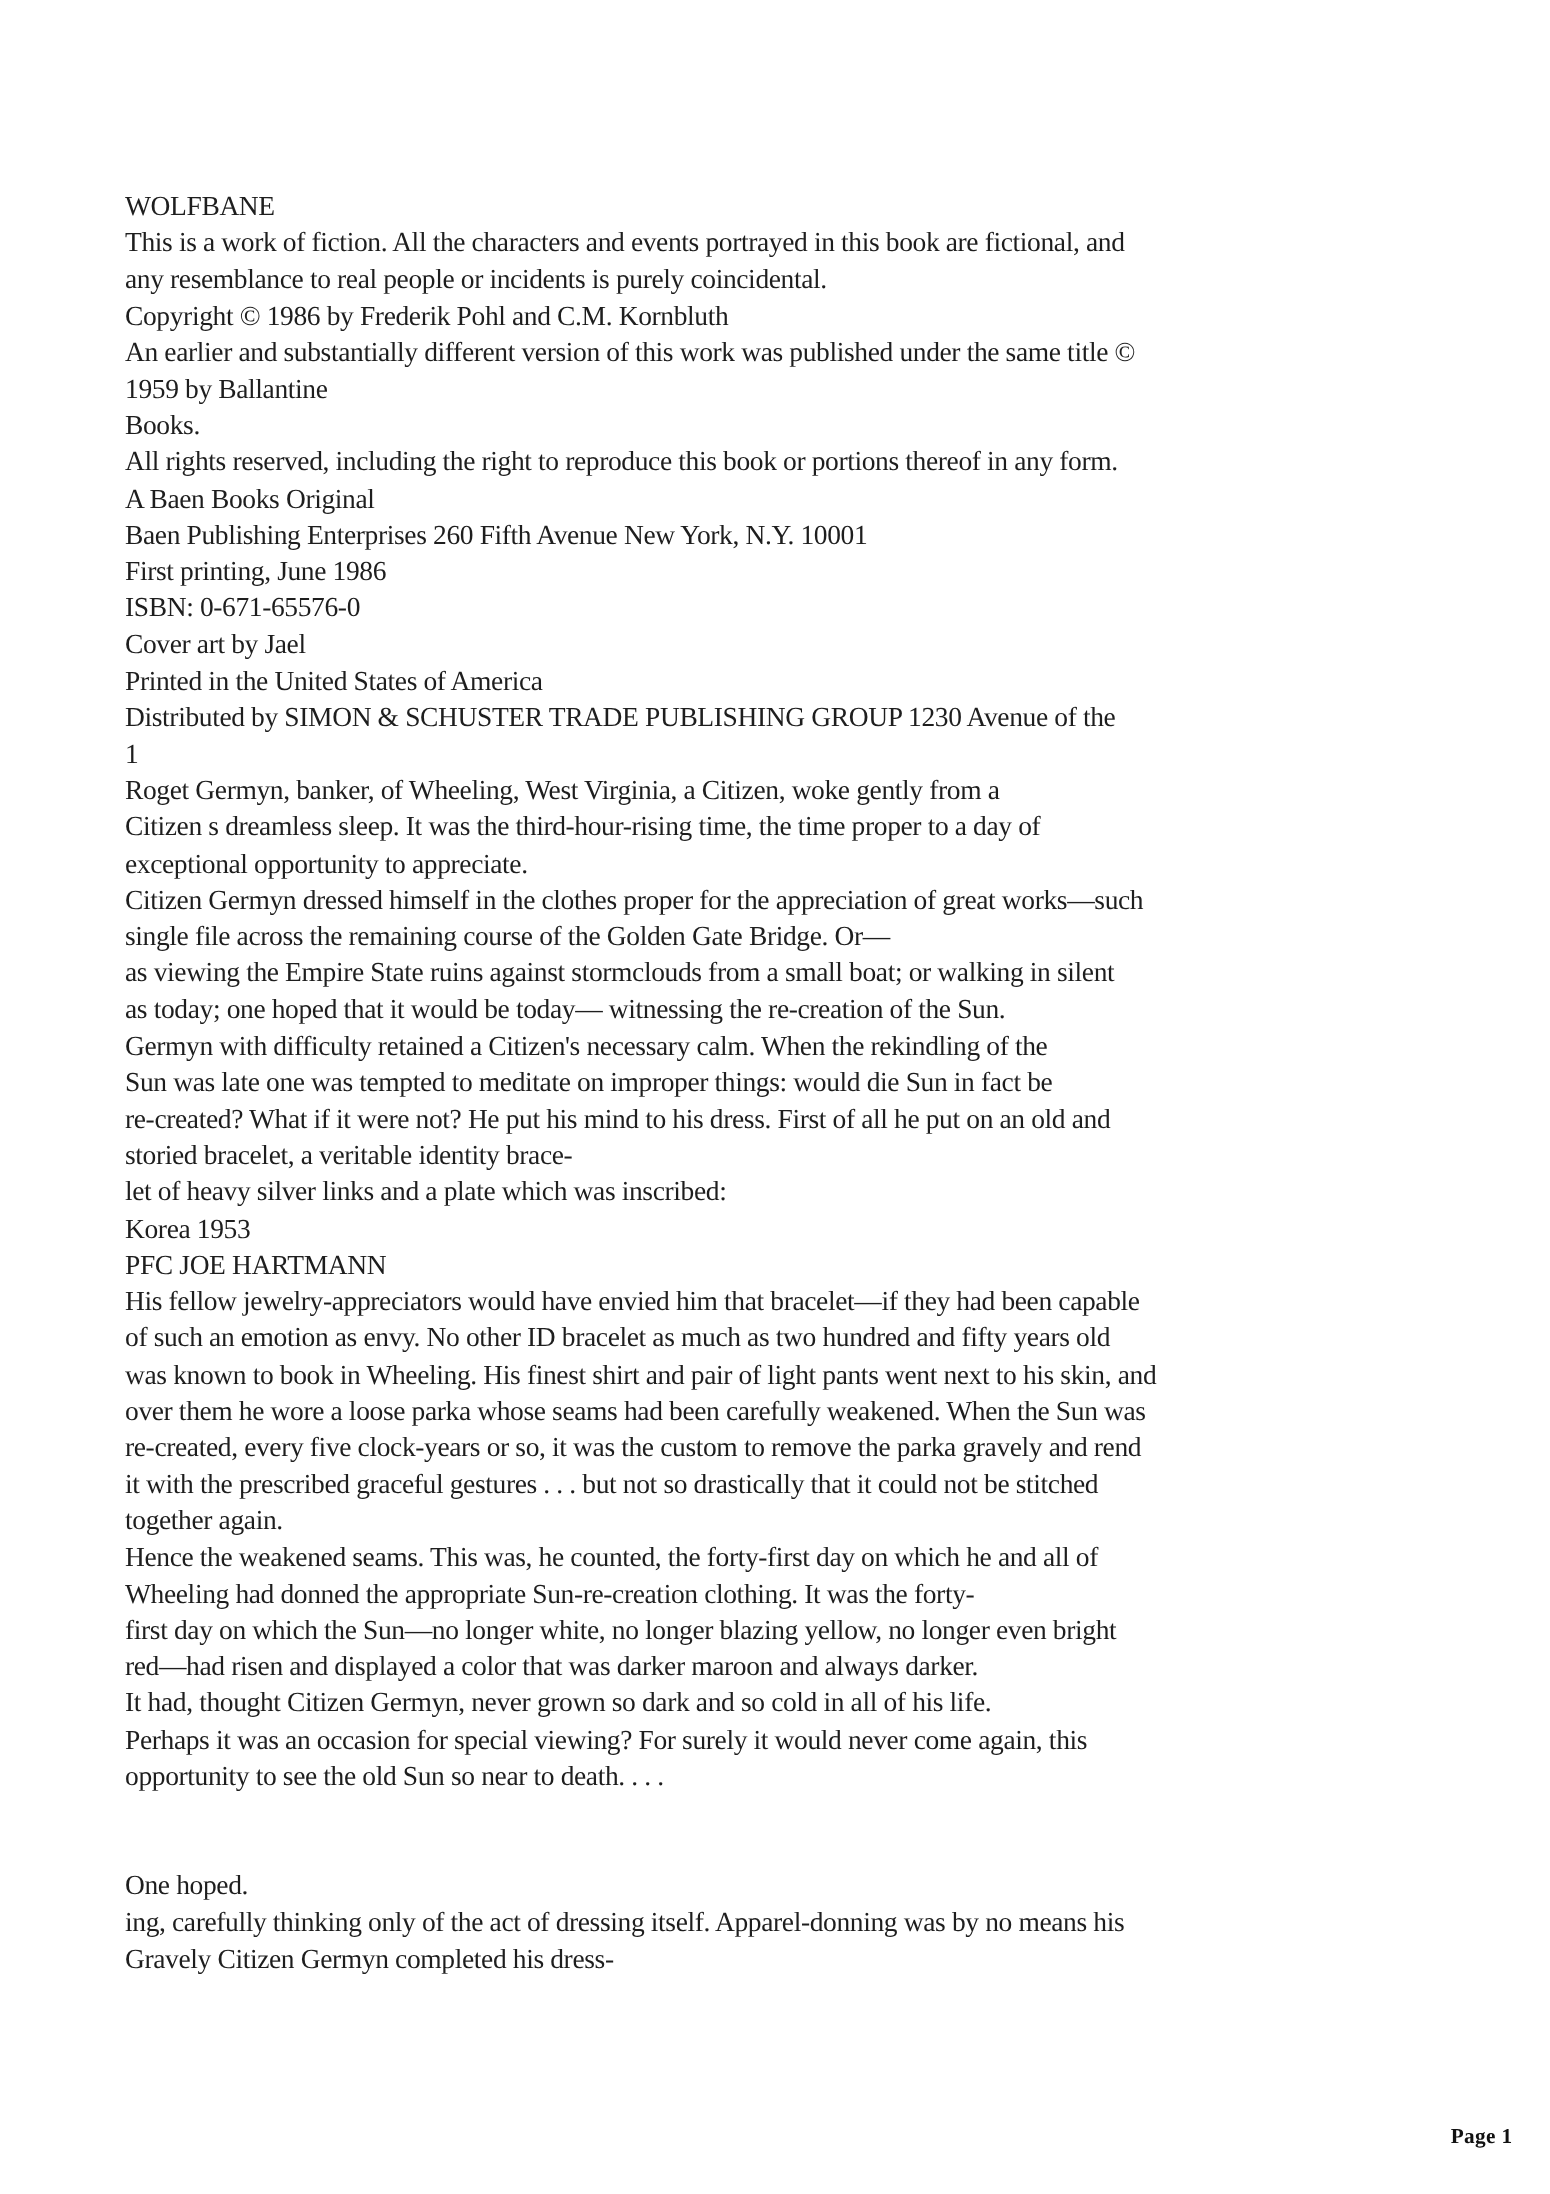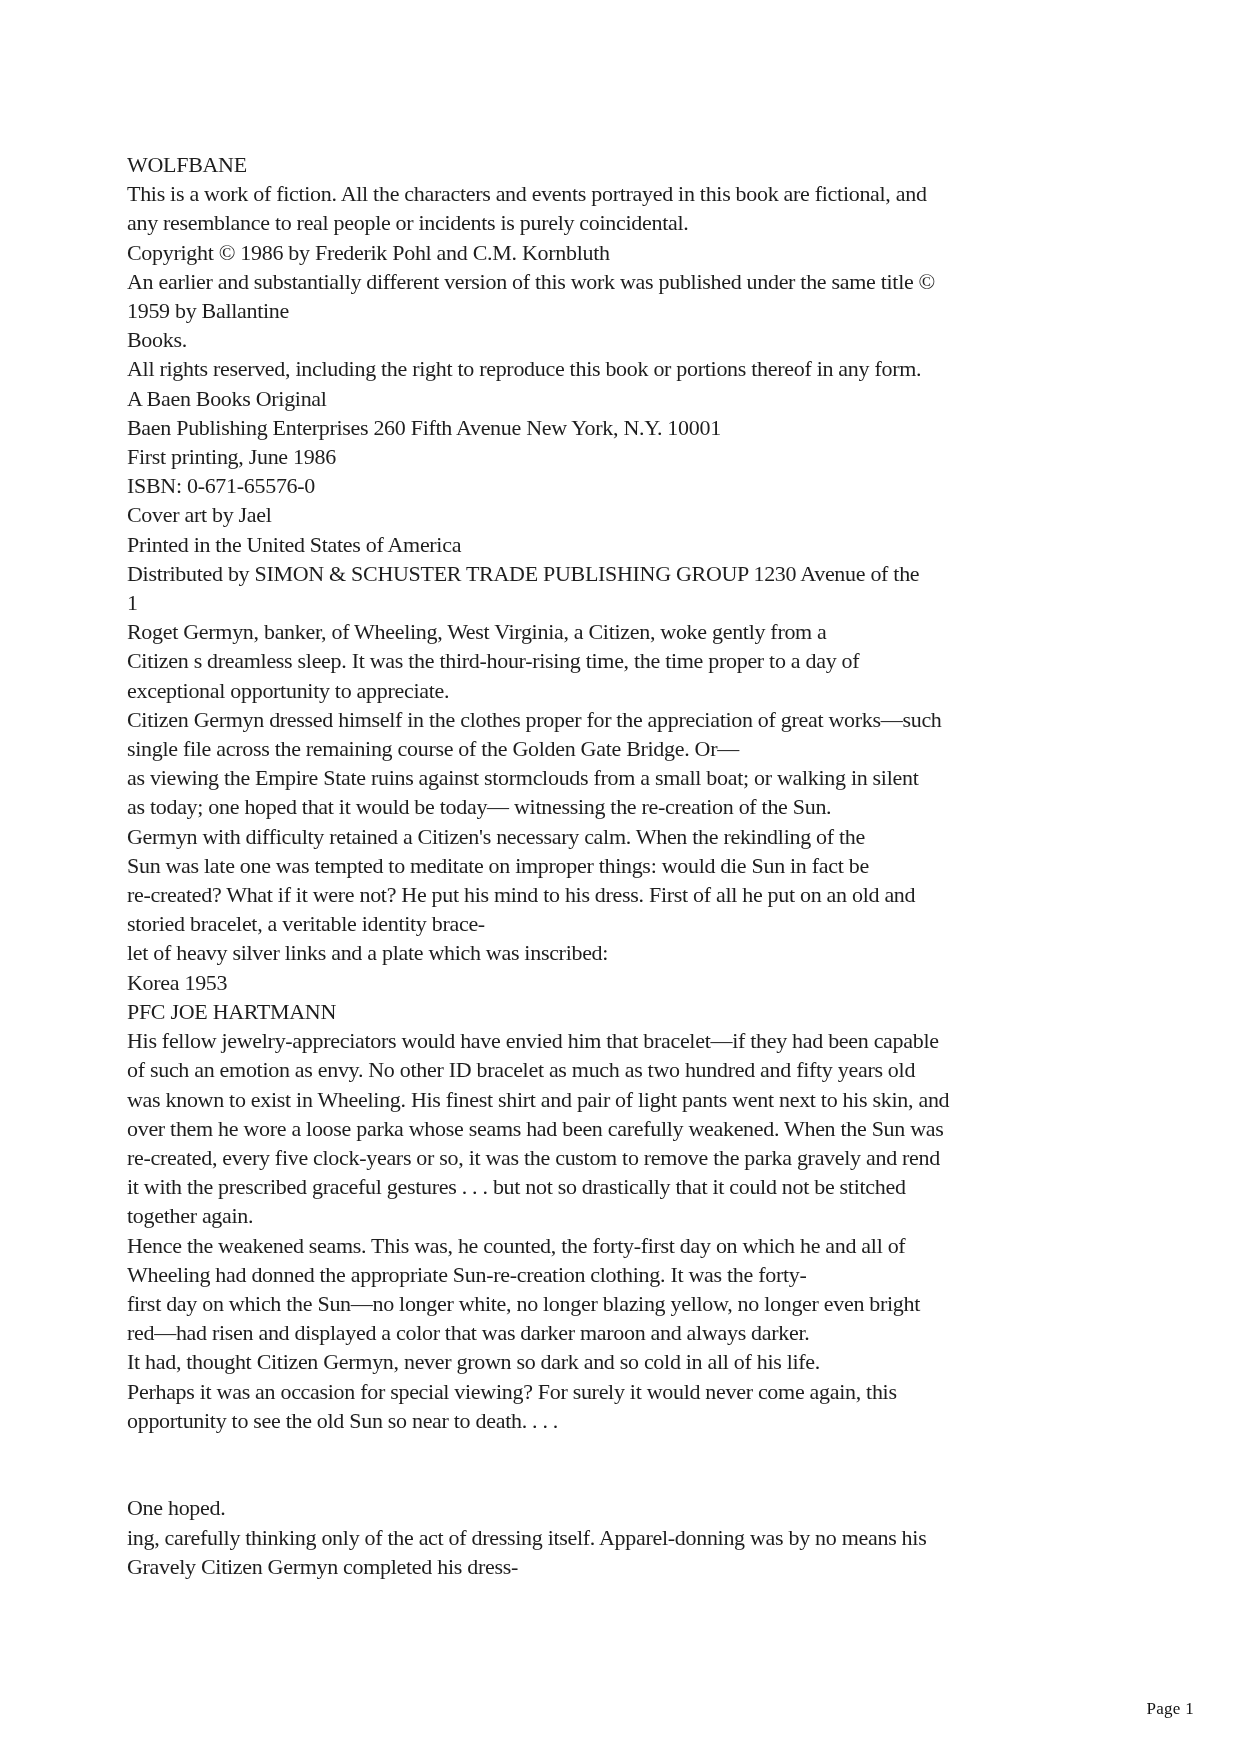--- a/index.html
+++ b/index.html
@@ -11,37 +11,37 @@
     position: relative;
     width: 1240px;
     height: 1755px;
     background: #ffffff;
     overflow: hidden;
     font-family: "Liberation Serif", "DejaVu Serif", serif;
     color: #1e1e1e;
   }
   .text-block {
     position: absolute;
-    left: 127px;
+    left: 100px;
     top: 150px;
     width: 1022px;
   }
   .line {
     font-size: 22px;
     line-height: 29.2px;
     min-height: 29.2px;
     letter-spacing: -0.3px;
     white-space: pre;
   }
   .footer {
     position: absolute;
     top: 1699px;
-    right: 46px;
+    right: 30px;
     font-size: 17px;
-    font-weight: normal;
+    font-weight: bold;
     color: #111111;
     letter-spacing: 0.3px;
   }
 </style>
 </head>
 <body>
 
 <div class="page">
 
   <div class="text-block">
@@ -70,21 +70,21 @@
       <div class="line">as today; one hoped that it would be today— witnessing the re-creation of the Sun.</div>
       <div class="line">Germyn with difficulty retained a Citizen's necessary calm. When the rekindling of the</div>
       <div class="line">Sun was late one was tempted to meditate on improper things: would die Sun in fact be</div>
       <div class="line">re-created? What if it were not? He put his mind to his dress. First of all he put on an old and</div>
       <div class="line">storied bracelet, a veritable identity brace-</div>
       <div class="line">let of heavy silver links and a plate which was inscribed:</div>
       <div class="line">Korea 1953</div>
       <div class="line">PFC JOE HARTMANN</div>
       <div class="line">His fellow jewelry-appreciators would have envied him that bracelet—if they had been capable</div>
       <div class="line">of such an emotion as envy. No other ID bracelet as much as two hundred and fifty years old</div>
-      <div class="line">was known to exist in Wheeling. His finest shirt and pair of light pants went next to his skin, and</div>
+      <div class="line">was known to book in Wheeling. His finest shirt and pair of light pants went next to his skin, and</div>
       <div class="line">over them he wore a loose parka whose seams had been carefully weakened. When the Sun was</div>
       <div class="line">re-created, every five clock-years or so, it was the custom to remove the parka gravely and rend</div>
       <div class="line">it with the prescribed graceful gestures . . . but not so drastically that it could not be stitched</div>
       <div class="line">together again.</div>
       <div class="line">Hence the weakened seams. This was, he counted, the forty-first day on which he and all of</div>
       <div class="line">Wheeling had donned the appropriate Sun-re-creation clothing. It was the forty-</div>
       <div class="line">first day on which the Sun—no longer white, no longer blazing yellow, no longer even bright</div>
       <div class="line">red—had risen and displayed a color that was darker maroon and always darker.</div>
       <div class="line">It had, thought Citizen Germyn, never grown so dark and so cold in all of his life.</div>
       <div class="line">Perhaps it was an occasion for special viewing? For surely it would never come again, this</div>

